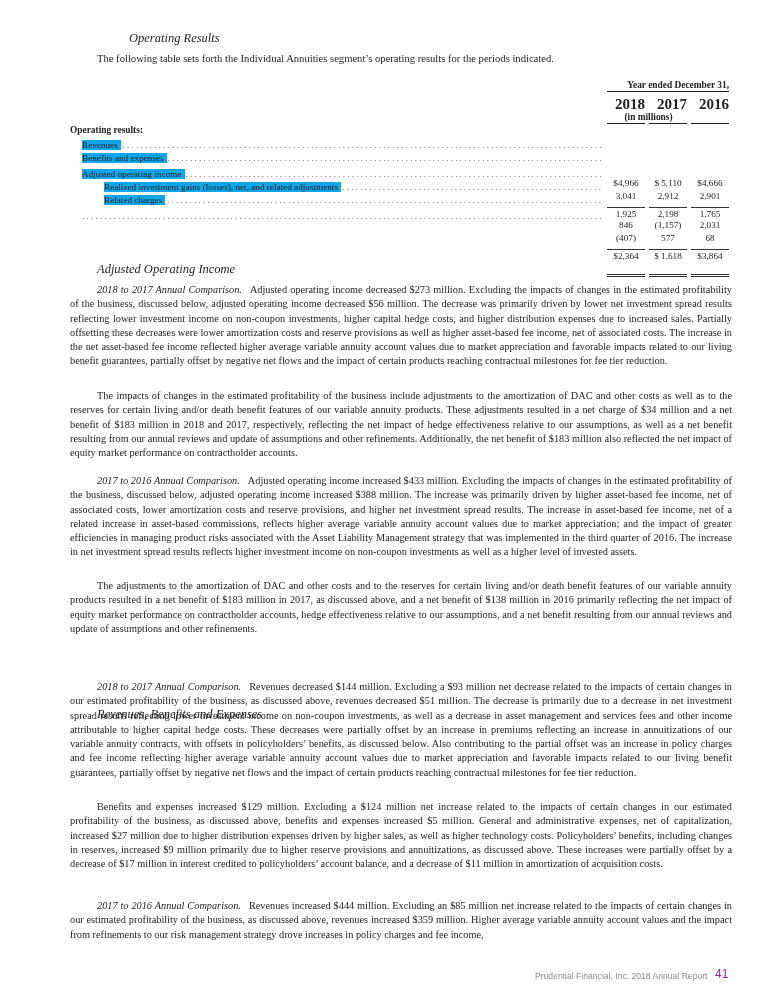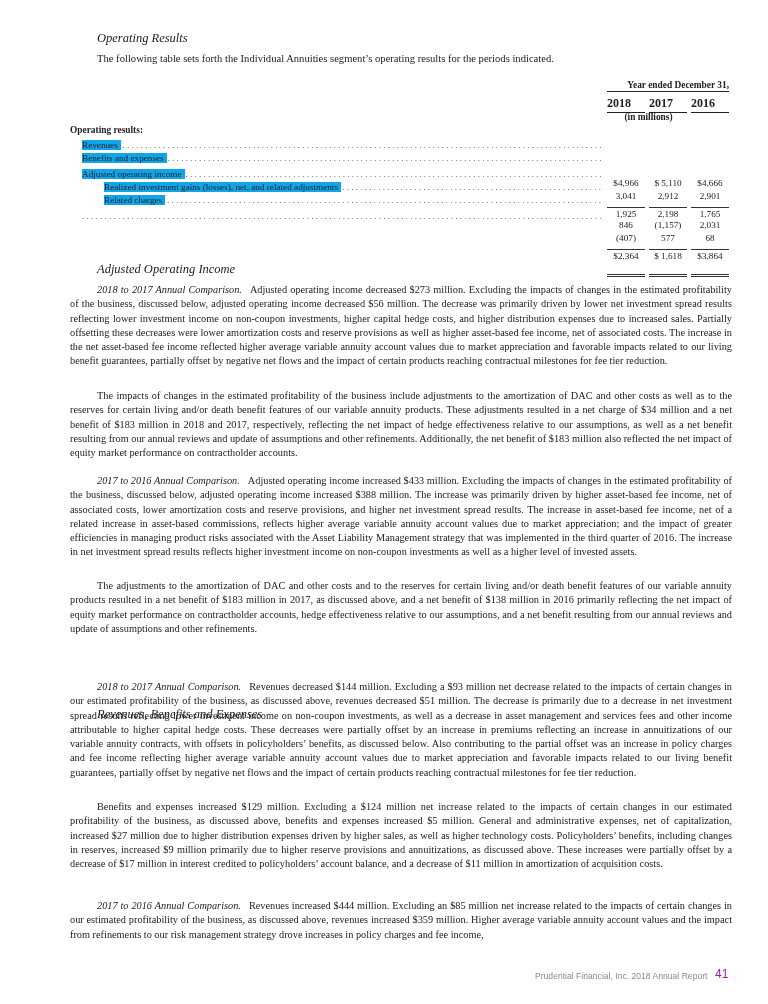--- a/index.html
+++ b/index.html
@@ -21,22 +21,22 @@
 
   
   .fin-table { position: absolute; left: 70px; top: 80px; width: 662px; font-size: 9.2px; }
   .col-head-group {
     position: absolute; left: 537px; width: 122px; top: 0;
     text-align: right; font-weight: bold; font-size: 9.4px;
     border-bottom: 1.2px solid #222; padding-bottom: 1px; white-space: nowrap;
   }
   .years { position: absolute; top: 16px; left: 537px; width: 125px; height: 14px; }
   .year {
-    position: absolute; top: 0; width: 38px; text-align: left;
-    font-weight: bold; font-size: 12px; border-bottom: 1.2px solid #222; padding-bottom: 1px;
+    position: absolute; top: 0; width: 38px; text-align: right;
+    font-weight: bold; font-size: 15px; border-bottom: 1.2px solid #222; padding-bottom: 10px;
   }
   .units { position: absolute; top: 32px; left: 537px; width: 83px; text-align: center; font-weight: bold; font-size: 9.4px; }
   .opres-label { position: absolute; top: 45px; left: 0; font-weight: bold; font-size: 9.4px; }
 
   .row { position: absolute; left: 0; width: 662px; height: 12px; }
   .row .lbl {
     position: absolute; top: 0; height: 12px; overflow: hidden; white-space: nowrap;
     right: 128px;
   }
   .row .lbl .txt { background: #0ea5e9; padding-right: 3px; position: relative; z-index: 1; }
@@ -66,21 +66,21 @@
   .page-num {
     position: absolute; top: 967px; left: 715px; font-family: "Liberation Sans", "DejaVu Sans", sans-serif;
     font-size: 12px; color: #a21caf;
   }
 </style>
 </head>
 <body>
 
 <div class="page">
 
-  <h3 class="section-heading" style="top:31px;">Operating Results</h3>
+  <h3 class="section-heading" style="top:31px;margin-left:32px;">Operating Results</h3>
   <p class="intro">The following table sets forth the Individual Annuities segment’s operating results for the periods indicated.</p>
 
   <div class="fin-table">
     <div class="col-head-group">Year ended December 31,</div>
     <div class="years">
       <div class="year" style="left:0;">2018</div>
       <div class="year" style="left:42px;">2017</div>
       <div class="year" style="left:84px;">2016</div>
     </div>
     <div class="units">(in millions)</div>

